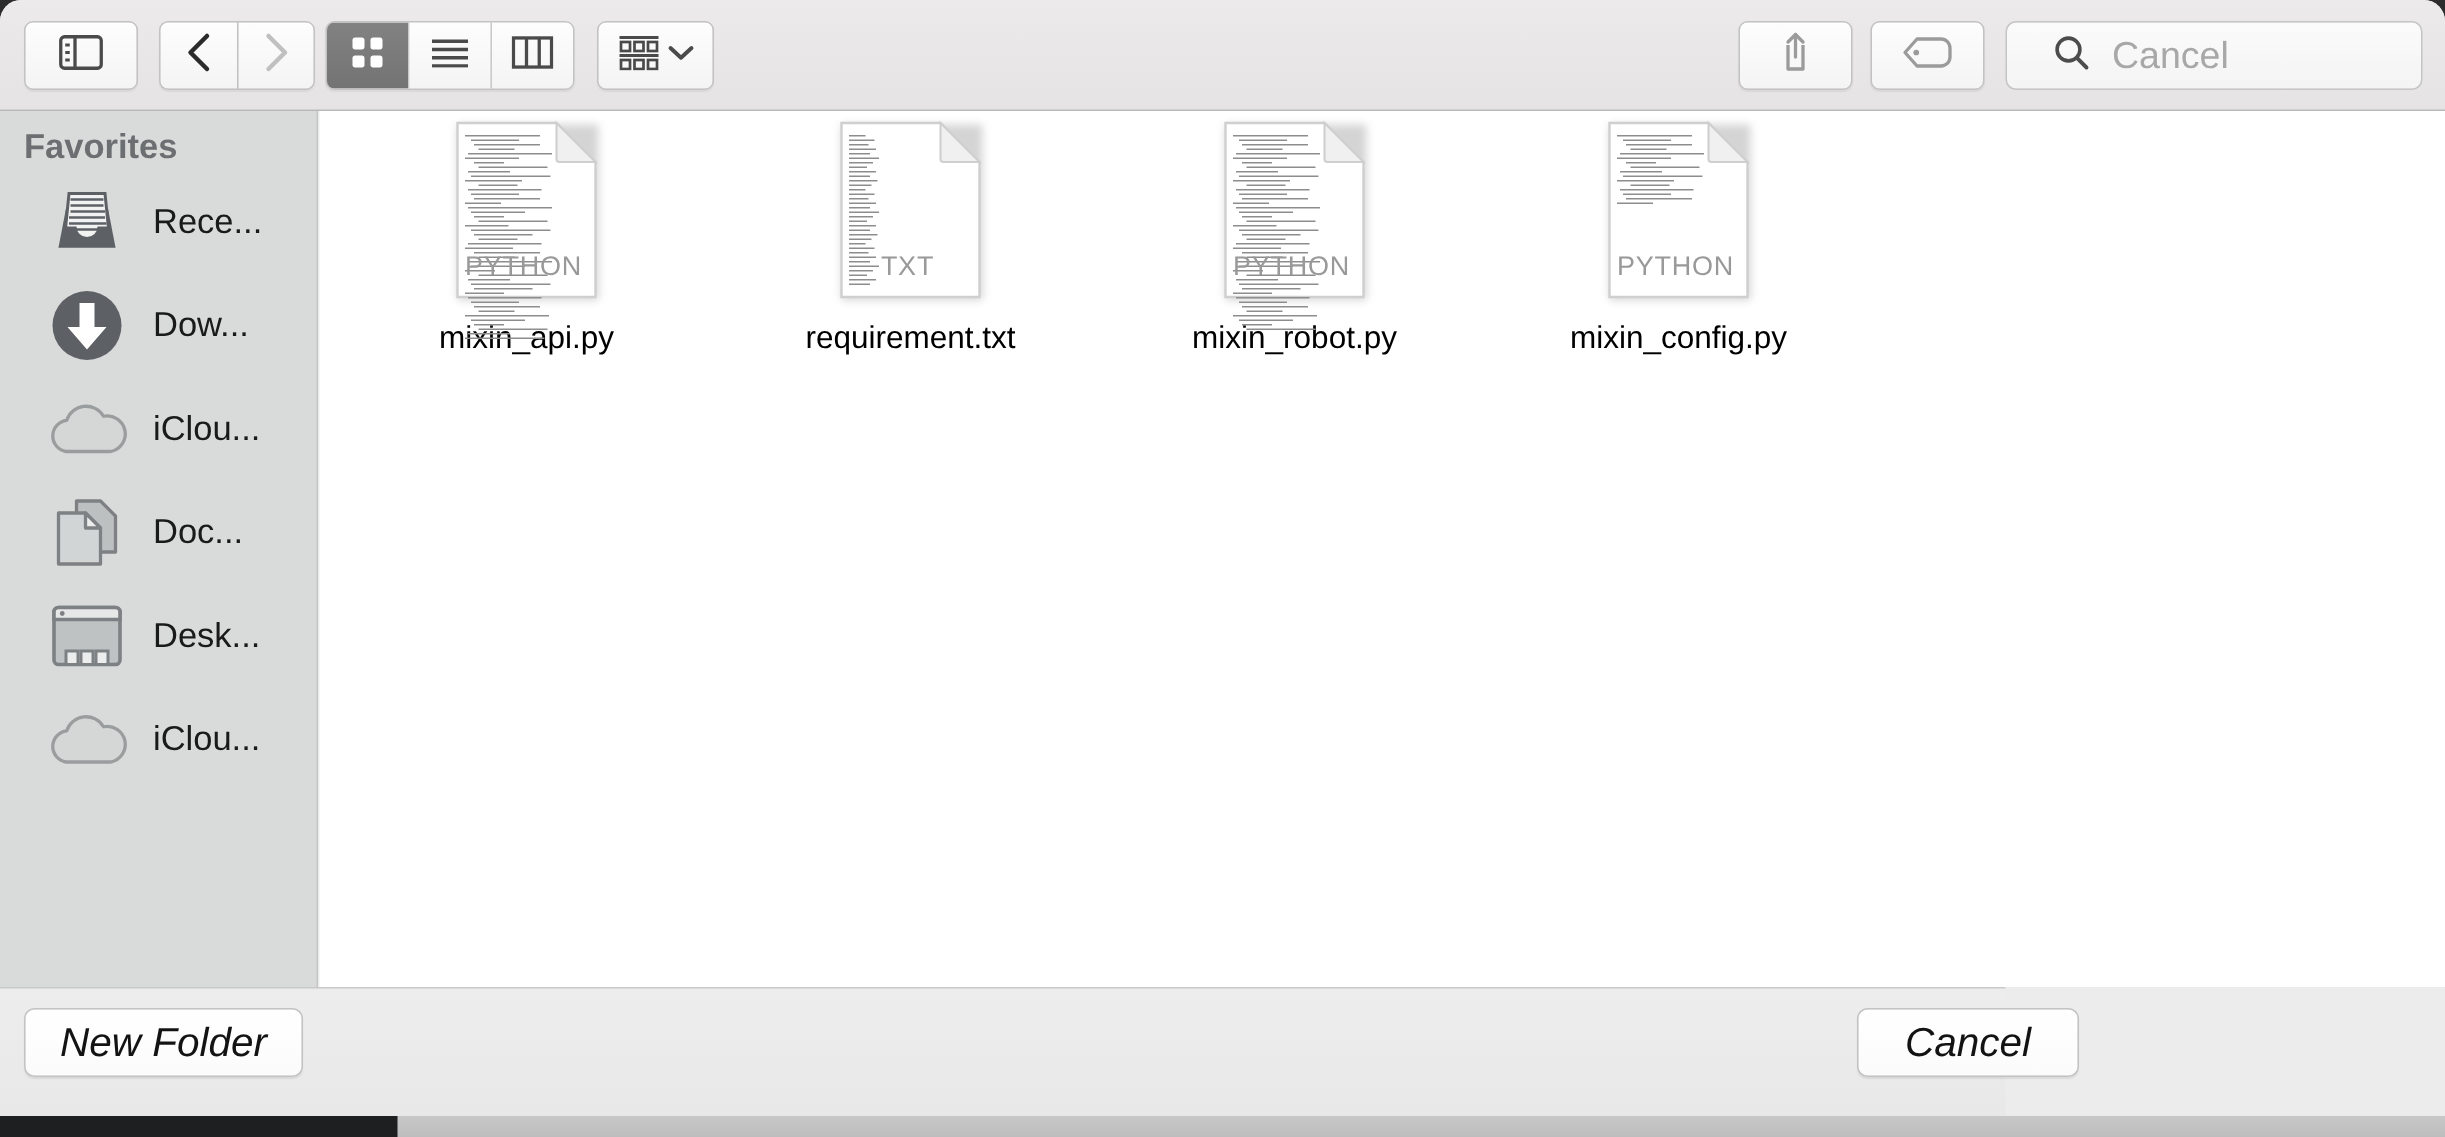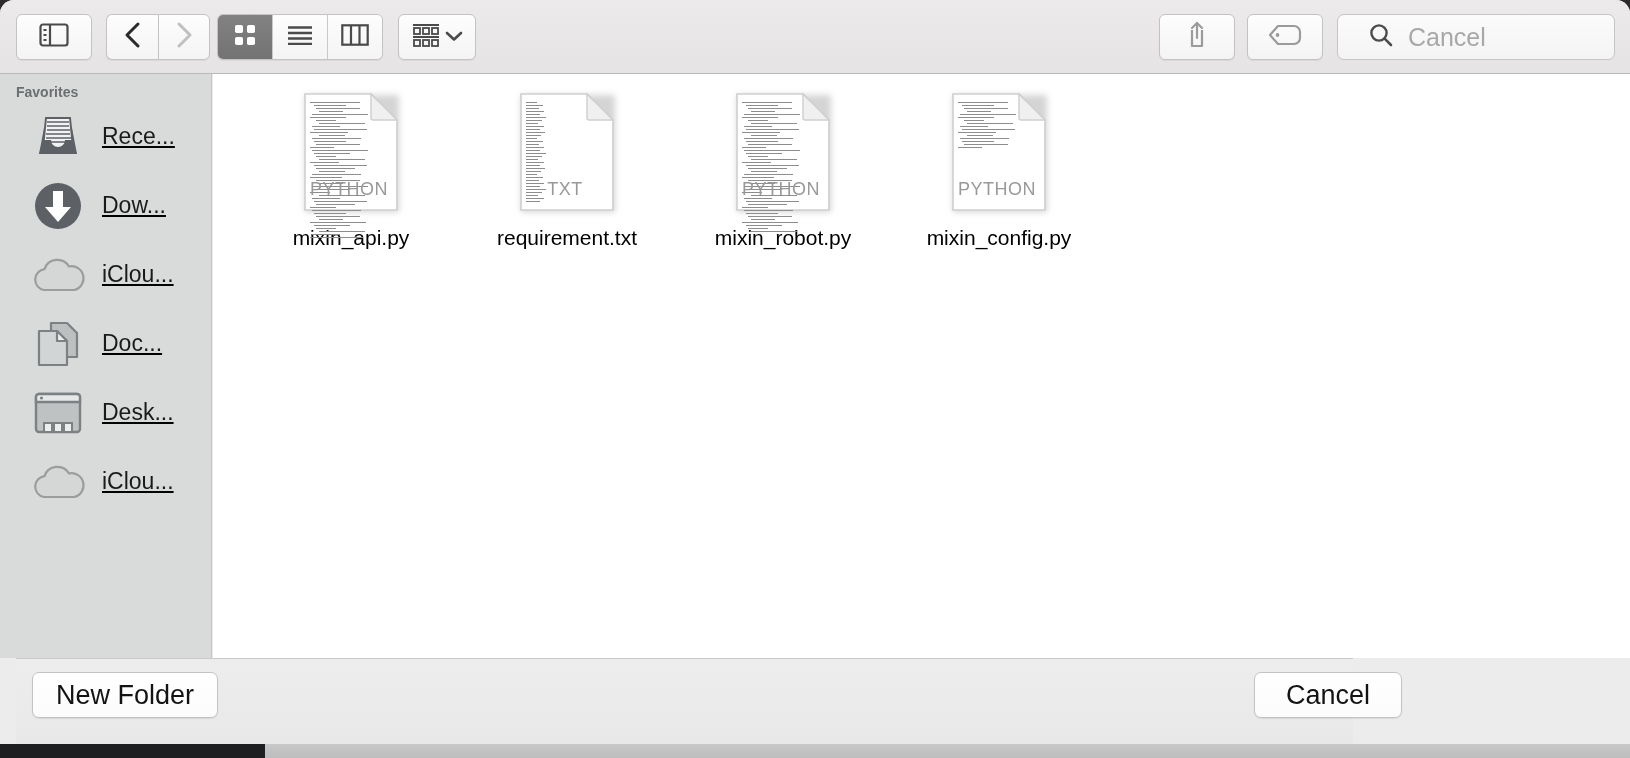--- a/index.html
+++ b/index.html
@@ -129,34 +129,33 @@
     position: absolute;
     left: 0; top: 74px;
     width: 212px;
     height: 584px;
     background: #d9dbdb;
     border-right: 1px solid #c5c6c6;
     box-sizing: border-box;
     overflow: hidden;
   }
   .sb-header {
-    font-size: 14px;
+    font-size: 23px;
     font-weight: bold;
     color: #6c6f71;
     padding-left: 16px;
     margin-top: 10px;
     margin-bottom: 2px;
   }
   .sb-item {
     height: 69px;
     display: flex;
     align-items: center;
     padding-left: 30px;
     box-sizing: border-box;
-    text-decoration: underline;
   }
   .sb-icon {
     width: 56px;
     height: 56px;
     display: flex;
     align-items: center;
     justify-content: center;
     flex: 0 0 56px;
   }
   .sb-label {
@@ -171,22 +170,23 @@
     position: absolute;
     left: 213px; top: 74px;
     width: 1417px;
     height: 584px;
     background: #ffffff;
     overflow: hidden;
   }
   .file-grid {
     display: flex;
     flex-wrap: wrap;
-    padding-top: 12px;
+    padding-top: 0;
     padding-left: 30px;
+    gap: 40px;
   }
   .file-cell {
     width: 216px;
     height: 180px;
     display: flex;
     flex-direction: column;
     align-items: center;
   }
   .file-icon-wrap {
     height: 126px;
@@ -229,26 +229,27 @@
     bottom: 12px;
     text-align: center;
     font-size: 18px;
     color: #999999;
     letter-spacing: 0.5px;
   }
 
   
   .bottombar {
     position: absolute;
-    left: 16px; top: 658px;
+    left: 0; top: 658px;
     width: 1337px;
     height: 90px;
     background: linear-gradient(to bottom, #ededed 0%, #e8e8e8 100%);
     border-top: 1px solid #c9c9c9;
     box-sizing: border-box;
+    font-style: italic;
   }
   .btn {
     position: absolute;
     box-sizing: border-box;
     border-radius: 7px;
     font-size: 27px;
     display: flex;
     align-items: center;
     justify-content: center;
   }

